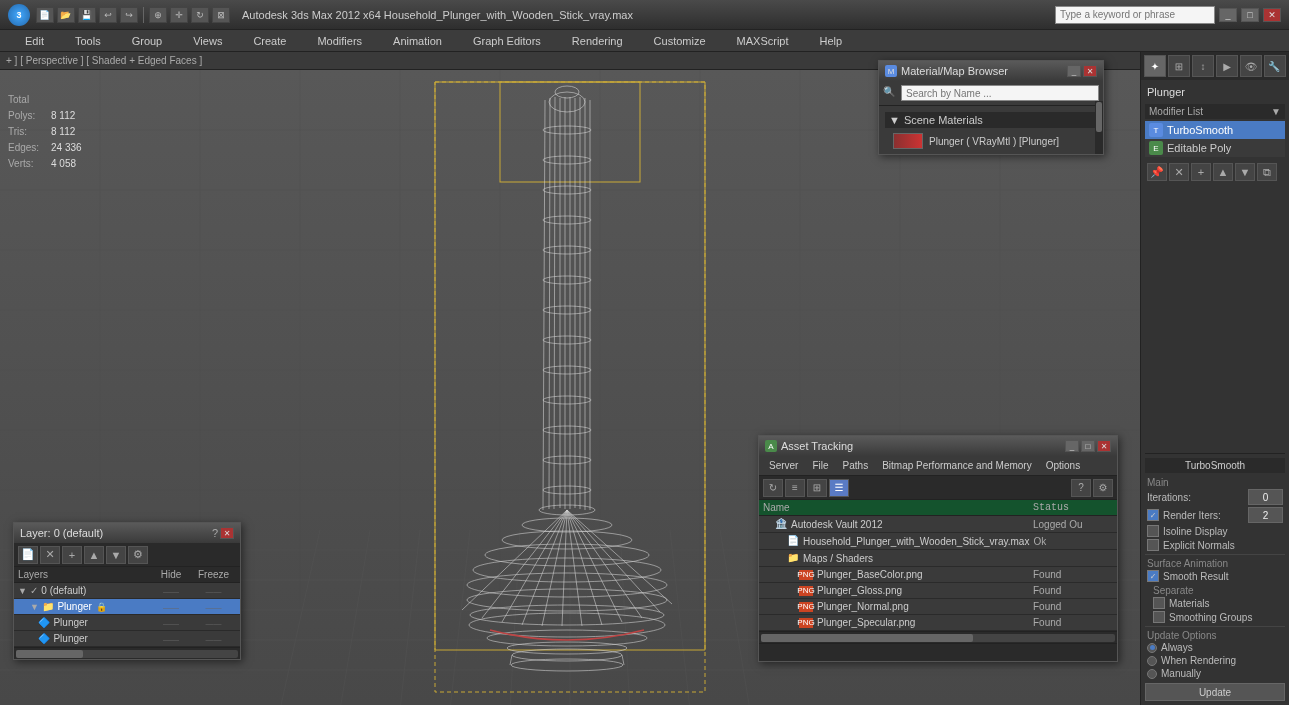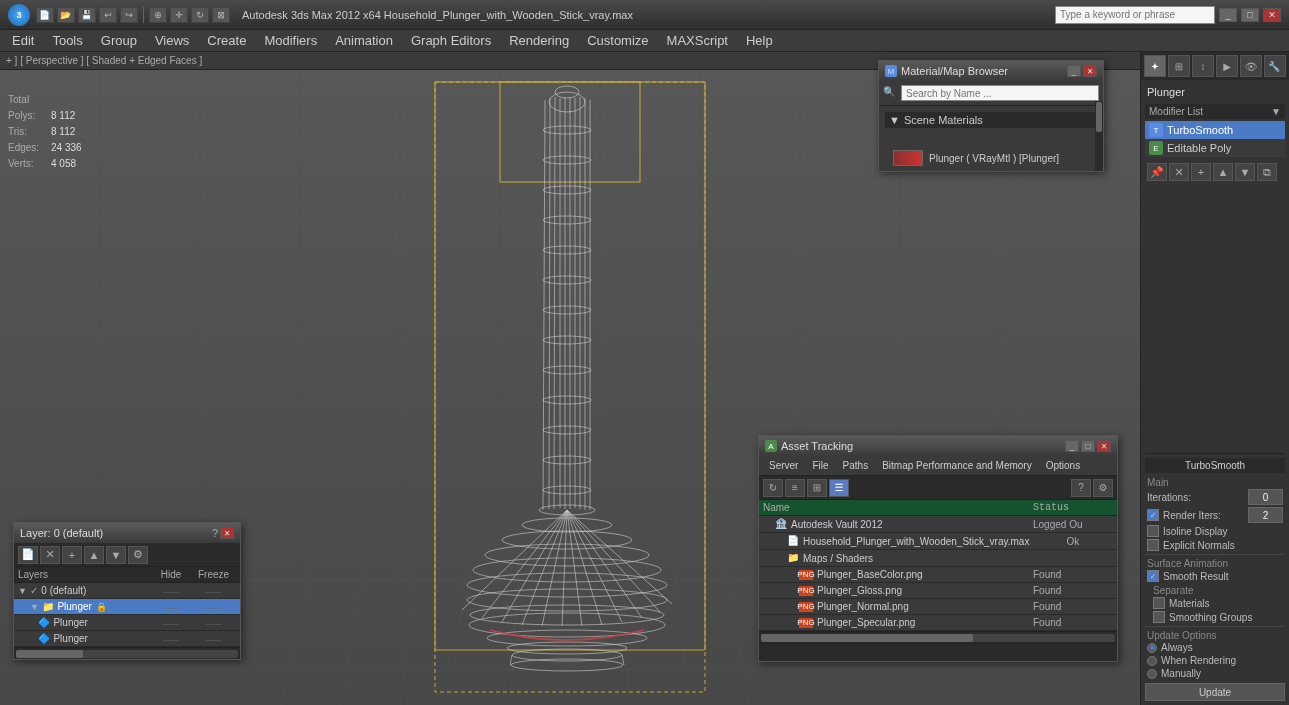--- a/index.html
+++ b/index.html
@@ -77,25 +77,25 @@
       height: 22px;
       background: #3c3c3c;
       display: flex;
       align-items: center;
       padding: 0 4px;
       border-bottom: 1px solid #222;
       gap: 2px;
     }
     .menu-item {
       padding: 2px 8px;
-      font-size: 13px;
+      font-size: 11px;
       color: #ccc;
       cursor: pointer;
       height: 20px;
-      display: flex; align-items: center;
+      display: flex; align-items: center; margin-left: 13px;
     }
 
     
     #viewport {
       position: absolute;
       top: 52px;
       left: 0;
       width: 1140px;
       height: 653px;
       background: #4a4a4a;
@@ -418,21 +418,21 @@
       display: flex;
       padding: 2px 4px;
       align-items: center;
       gap: 4px;
       border-bottom: 1px solid #2a2a2a;
     }
     .at-row-indent1 { padding-left: 16px; }
     .at-row-indent2 { padding-left: 28px; }
     .at-row-indent3 { padding-left: 40px; }
     .at-row-name { flex: 1; color: #ccc; }
-    .at-row-status { width: 80px; color: #aaa; margin-left: 33px; }
+    .at-row-status { width: 80px; color: #aaa; }
     .at-icon {
       width: 12px; height: 12px;
       font-size: 10px; color: #aaa;
     }
     .at-icon-vault { color: #8aaa44; }
     .at-icon-file { color: #aaccff; }
     .at-icon-folder { color: #ccaa44; }
     .at-icon-img { color: #cc6633; font-size: 9px; }
     .at-statusbar {
       height: 18px;
@@ -860,21 +860,21 @@
   <div class="mat-search">
     <span class="mat-search-icon">🔍</span>
     <input class="mat-search-input" type="text" placeholder="Search by Name ..." style="">
   </div>
   <div style="height:4px;"></div>
   <div class="mat-section">
     <div class="mat-section-header">
       <span>▼</span>
       <span>Scene Materials</span>
     </div>
-    <div style="position:relative; margin-top:19px;">
+    <div style="position:relative; margin-top:2px;">
       <div class="mat-item">
         <div class="mat-swatch"></div>
         <span class="mat-item-name">Plunger ( VRayMtl ) [Plunger]</span>
       </div>
     </div>
   </div>
   <div style="position:absolute;right:0;top:40px;width:8px;bottom:0;background:#2a2a2a;">
     <div class="mat-scrollbar-thumb"></div>
   </div>
 </div>

